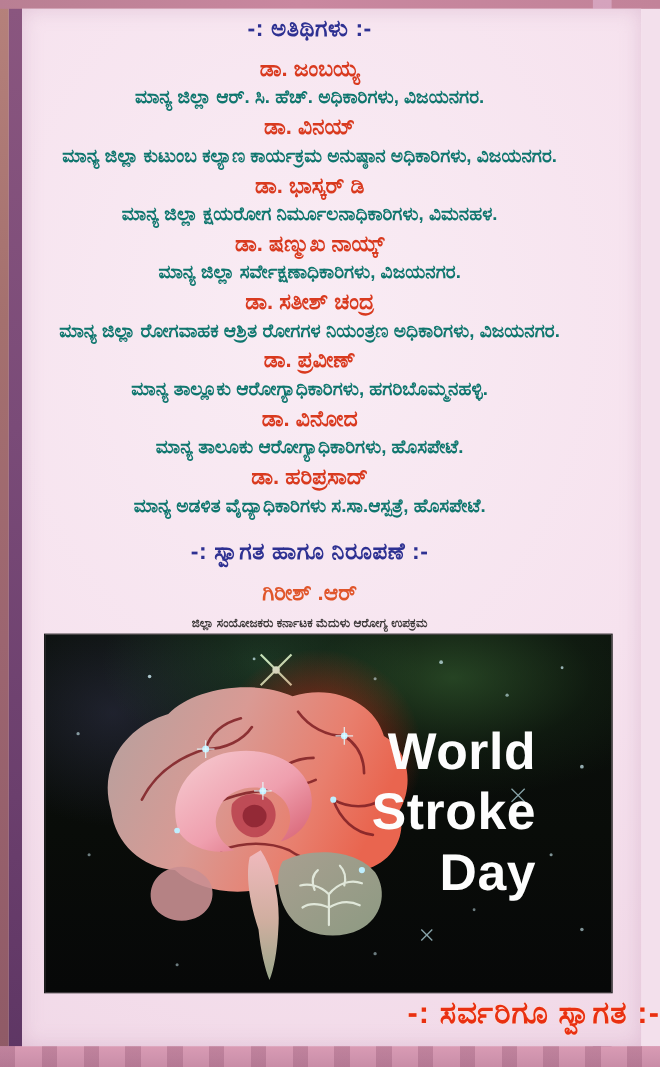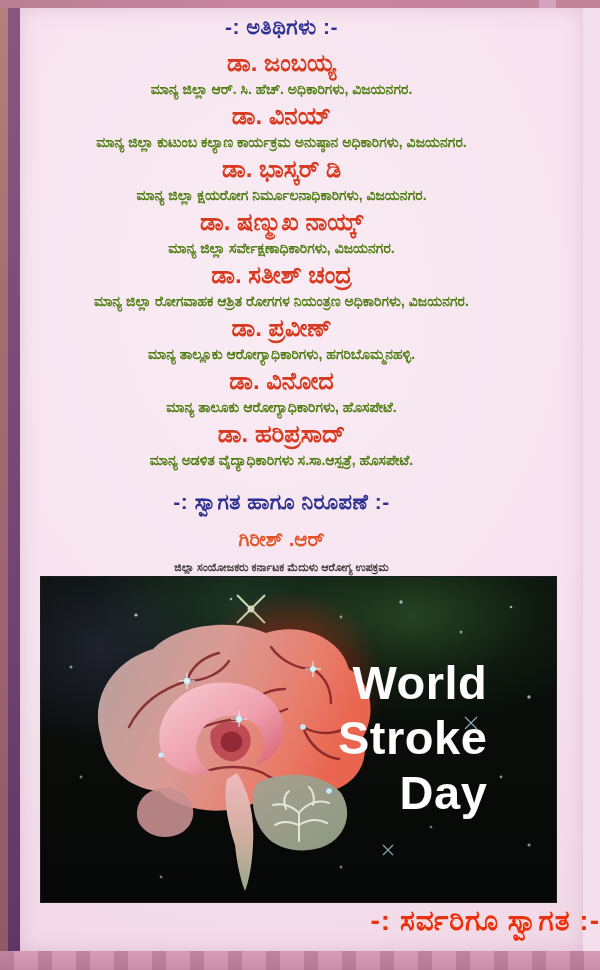--- a/index.html
+++ b/index.html
@@ -24,22 +24,22 @@
       repeating-linear-gradient(90deg, rgba(120,60,90,.25) 0 14px, rgba(0,0,0,0) 14px 38px),
       linear-gradient(180deg,#d99bb4 0%,#cf93ad 60%,#c98ca6 100%);}
   .card{position:absolute;left:20px;top:8px;width:563px;height:943px;
     background:
       radial-gradient(120% 90% at 45% 30%, #f9ecf4 0%, #f6e2ee 55%, #efd5e5 100%);
     box-shadow:inset 0 0 18px rgba(190,140,175,.35);}
   
   .content{position:absolute;left:6px;top:14px;width:551px;text-align:center;}
   .sec-header{color:#2e3192;font-weight:bold;font-size:21px;line-height:26px;
     letter-spacing:.5px;margin:0 0 10px 0;}
-  .guest-name{color:#d93a1f;font-weight:bold;font-size:24px;line-height:26px;margin:0;}
-  .guest-title{color:#4d7c0f;font-weight:bold;font-size:14px;line-height:26px;margin:0 0 1px 0;}
+  .guest-name{color:#d93a1f;font-weight:bold;font-size:20px;line-height:26px;margin:0;}
+  .guest-title{color:#0f766e;font-weight:bold;font-size:17px;line-height:26px;margin:0 0 1px 0;}
   .anchor-header{margin-top:16px;}
   .anchor-name{color:#e0552a;font-weight:bold;font-size:20px;line-height:28px;margin:0;}
   .anchor-title{color:#3b3737;font-weight:bold;font-size:11px;line-height:29px;margin:0;}
   
   .banner{position:absolute;left:40px;top:576px;width:515px;height:325px;
     background:
       radial-gradient(55% 45% at 72% 12%, rgba(60,110,55,.55) 0%, rgba(30,60,30,.25) 45%, rgba(0,0,0,0) 75%),
       radial-gradient(40% 40% at 38% 8%, rgba(45,90,60,.5) 0%, rgba(0,0,0,0) 70%),
       radial-gradient(35% 45% at 12% 22%, rgba(70,70,110,.35) 0%, rgba(0,0,0,0) 70%),
       linear-gradient(180deg,#0b100c 0%,#090c09 55%,#070808 100%);
@@ -71,21 +71,21 @@
     <div>
       <p class="guest-name">ಡಾ. ಜಂಬಯ್ಯ</p>
       <p class="guest-title">ಮಾನ್ಯ ಜಿಲ್ಲಾ ಆರ್. ಸಿ. ಹೆಚ್. ಅಧಿಕಾರಿಗಳು, ವಿಜಯನಗರ.</p>
     </div>
     <div>
       <p class="guest-name">ಡಾ. ವಿನಯ್</p>
       <p class="guest-title">ಮಾನ್ಯ ಜಿಲ್ಲಾ ಕುಟುಂಬ ಕಲ್ಯಾಣ ಕಾರ್ಯಕ್ರಮ ಅನುಷ್ಠಾನ ಅಧಿಕಾರಿಗಳು, ವಿಜಯನಗರ.</p>
     </div>
     <div>
       <p class="guest-name">ಡಾ. ಭಾಸ್ಕರ್ ಡಿ</p>
-      <p class="guest-title">ಮಾನ್ಯ ಜಿಲ್ಲಾ ಕ್ಷಯರೋಗ ನಿರ್ಮೂಲನಾಧಿಕಾರಿಗಳು, ವಿಜಯನಗರ.</p>
+      <p class="guest-title">ಮಾನ್ಯ ಜಿಲ್ಲಾ ಕ್ಷಯರೋಗ ನಿರ್ಮೂಲನಾಧಿಕಾರಿಗಳು, ವಿಮನಹಳ.</p>
     </div>
     <div>
       <p class="guest-name">ಡಾ. ಷಣ್ಮುಖ ನಾಯ್ಕ್</p>
       <p class="guest-title">ಮಾನ್ಯ ಜಿಲ್ಲಾ ಸರ್ವೇಕ್ಷಣಾಧಿಕಾರಿಗಳು, ವಿಜಯನಗರ.</p>
     </div>
     <div>
       <p class="guest-name">ಡಾ. ಸತೀಶ್ ಚಂದ್ರ</p>
       <p class="guest-title">ಮಾನ್ಯ ಜಿಲ್ಲಾ ರೋಗವಾಹಕ ಆಶ್ರಿತ ರೋಗಗಳ ನಿಯಂತ್ರಣ ಅಧಿಕಾರಿಗಳು, ವಿಜಯನಗರ.</p>
     </div>
     <div>

